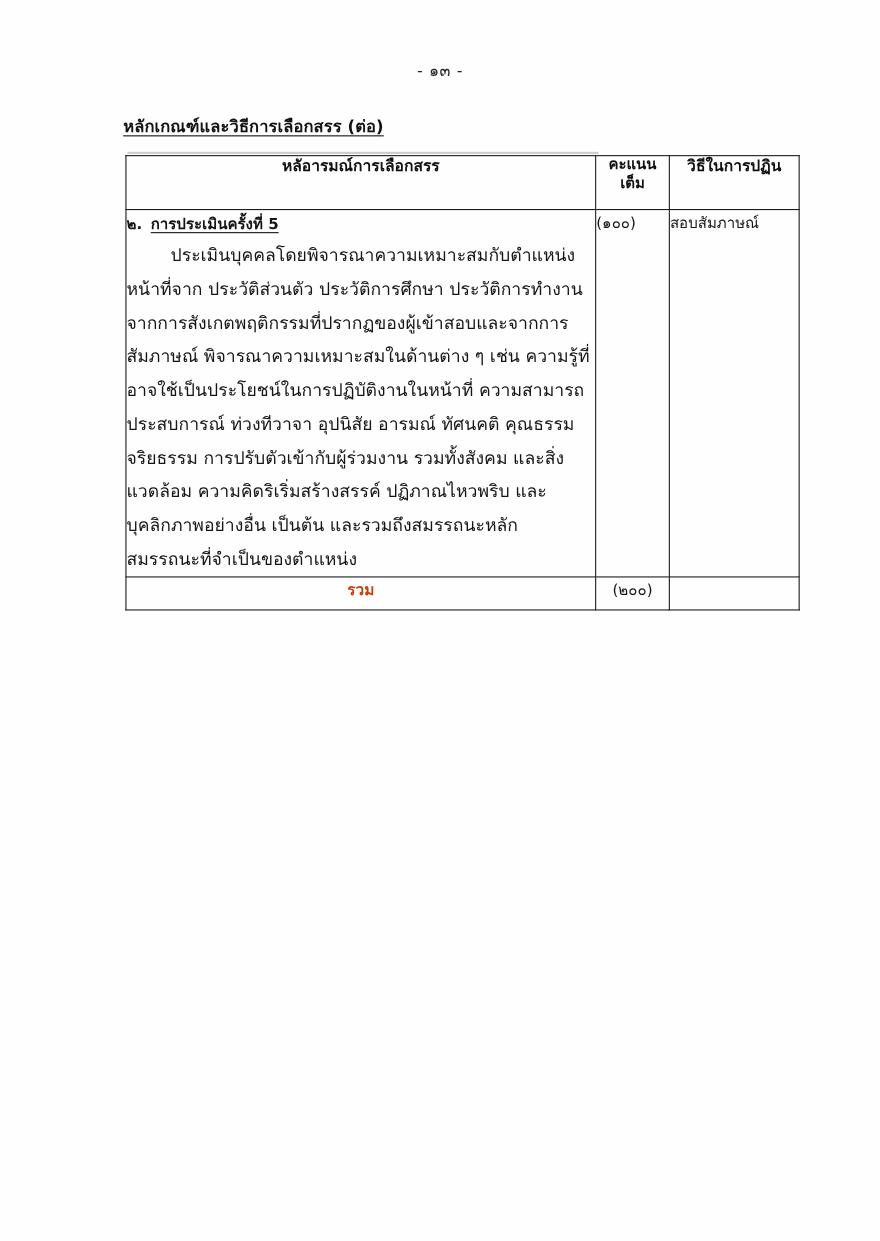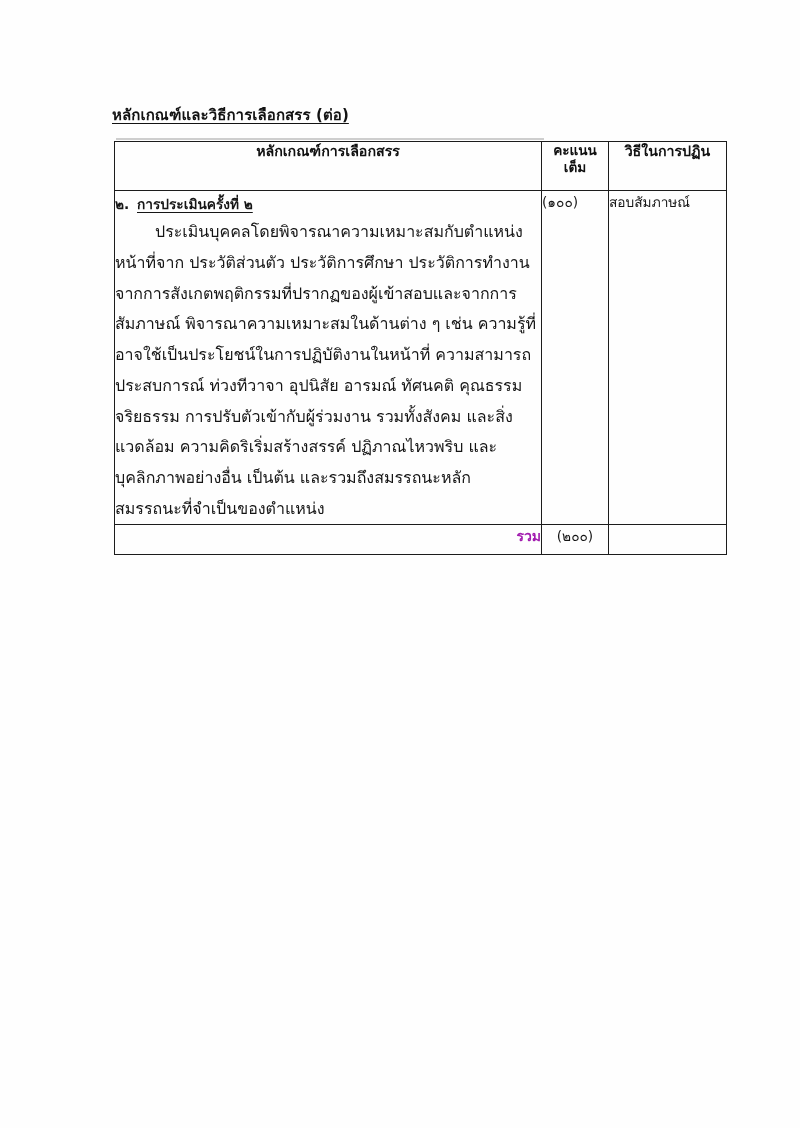--- a/index.html
+++ b/index.html
@@ -116,24 +116,24 @@
     padding: 8px 4px 0 4px;
     font-size: 13.7px;
     text-align: left;
     color: #151515;
   }
 
   
   .total-cell-label {
     height: 29px;
     vertical-align: middle;
-    text-align: right;
+    text-align: center;
     font-size: 14px;
     font-weight: bold;
-    color: #a21caf;
+    color: #c2410c;
     padding: 2px;
   }
   .total-cell-score {
     height: 29px;
     vertical-align: middle;
     text-align: center;
     font-size: 13.7px;
     color: #151515;
     padding: 2px;
   }
@@ -150,46 +150,47 @@
     height: 2px;
     background: #bdbdbd;
     opacity: 0.75;
   }
 </style>
 </head>
 <body>
 
 <div class="page">
 
+  <div class="page-number">- ๑๓ -</div>
 
   <div class="section-heading">หลักเกณฑ์และวิธีการเลือกสรร (ต่อ)</div>
 
   <div class="scan-rule"></div>
 
   <table class="criteria-table">
     <colgroup>
       <col class="col-criteria">
       <col class="col-score">
       <col class="col-method">
     </colgroup>
     <thead>
       <tr>
-        <th class="thead-cell">หลักเกณฑ์การเลือกสรร</th>
+        <th class="thead-cell">หลัอารมณ์การเลือกสรร</th>
         <th class="thead-cell two-line">
           <span>คะแนน</span><br>
           <span>เต็ม</span>
         </th>
         <th class="thead-cell">วิธีในการปฏิน</th>
       </tr>
     </thead>
     <tbody>
       <tr>
         <td class="body-cell-criteria">
           <div class="item-line">
-            <span class="item-number">๒.</span><span class="item-title">การประเมินครั้งที่ ๒</span>
+            <span class="item-number">๒.</span><span class="item-title">การประเมินครั้งที่ 5</span>
           </div>
           <p class="para">ประเมินบุคคลโดยพิจารณาความเหมาะสมกับตำแหน่งหน้าที่จาก ประวัติส่วนตัว ประวัติการศึกษา ประวัติการทำงาน จากการสังเกตพฤติกรรมที่ปรากฏของผู้เข้าสอบและจากการสัมภาษณ์ พิจารณาความเหมาะสมในด้านต่าง ๆ เช่น ความรู้ที่อาจใช้เป็นประโยชน์ในการปฏิบัติงานในหน้าที่ ความสามารถ ประสบการณ์ ท่วงทีวาจา อุปนิสัย อารมณ์ ทัศนคติ คุณธรรม จริยธรรม การปรับตัวเข้ากับผู้ร่วมงาน รวมทั้งสังคม และสิ่งแวดล้อม ความคิดริเริ่มสร้างสรรค์ ปฏิภาณไหวพริบ และบุคลิกภาพอย่างอื่น เป็นต้น และรวมถึงสมรรถนะหลัก สมรรถนะที่จำเป็นของตำแหน่ง</p>
         </td>
         <td class="body-cell-score">(๑๐๐)</td>
         <td class="body-cell-method">สอบสัมภาษณ์</td>
       </tr>
       <tr>
         <td class="total-cell-label">รวม</td>
         <td class="total-cell-score">(๒๐๐)</td>
         <td class="total-cell-empty"></td>

